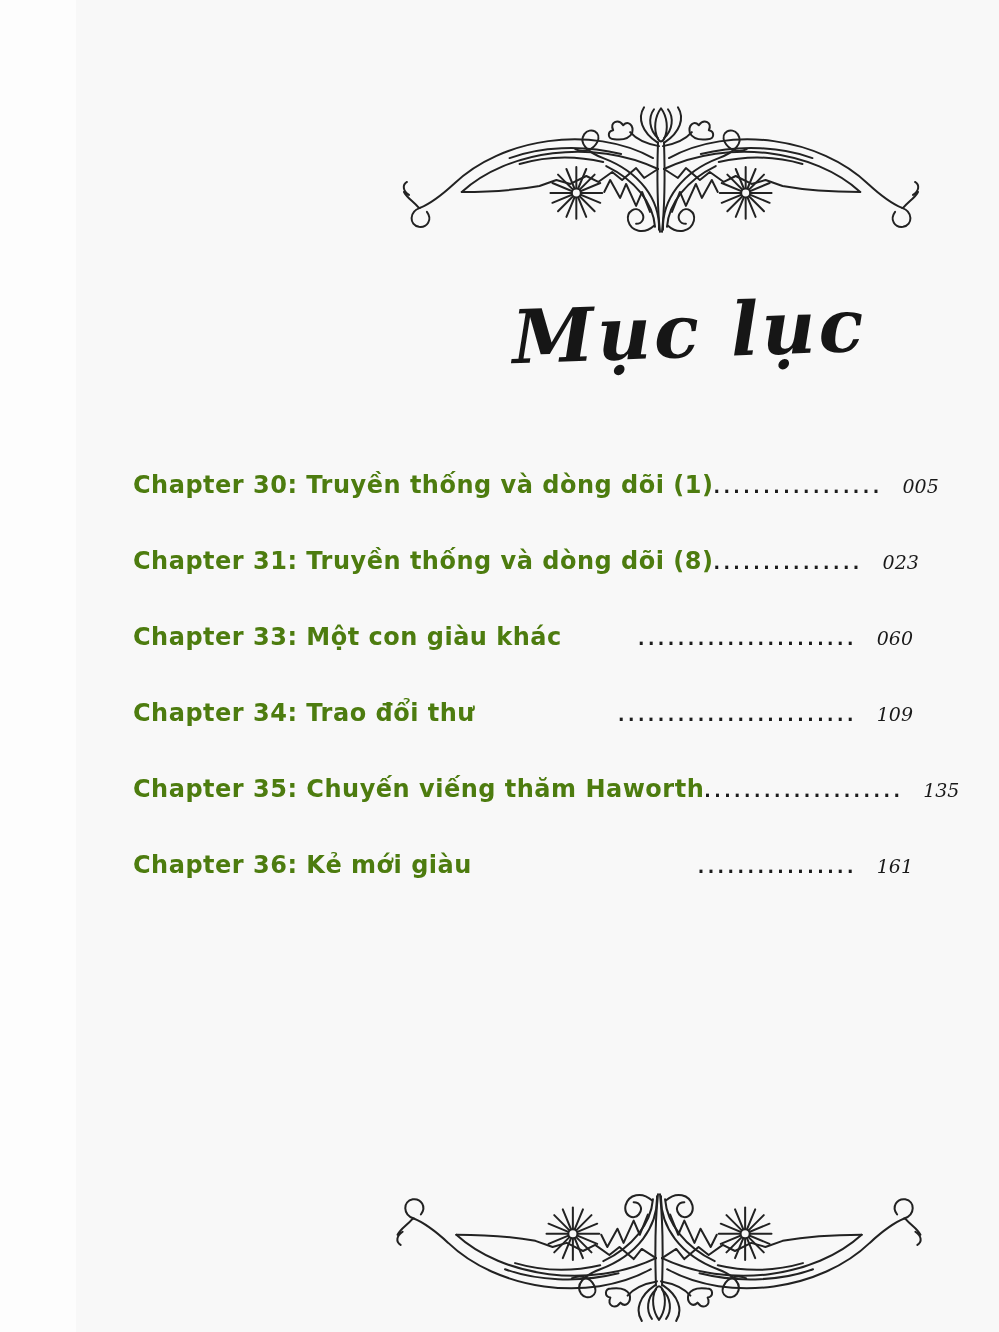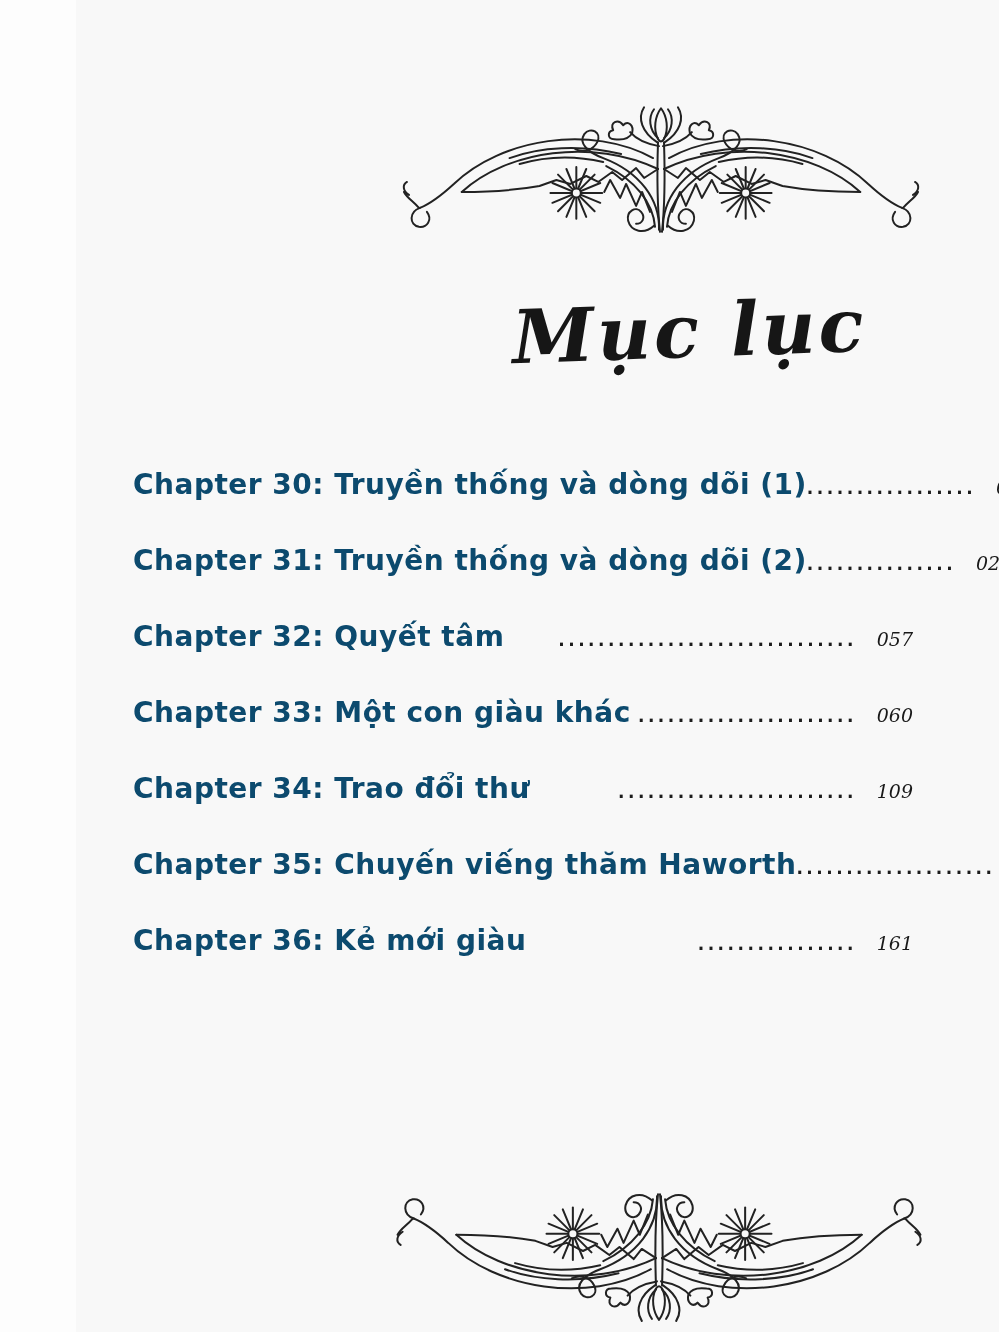--- a/index.html
+++ b/index.html
@@ -26,21 +26,21 @@
     white-space:nowrap;
   }
   .toc{
     position:absolute;left:133px;right:86px;top:447px;
   }
   .toc-row{
     height:76px;line-height:76px;
     display:flex;align-items:baseline;white-space:nowrap;
   }
   .toc-label{
-    font-size:28px;font-weight:700;letter-spacing:0.5px;color:#0c4a6e;
+    font-size:24px;font-weight:700;letter-spacing:0.5px;color:#4d7c0f;
     flex:0 0 auto;
   }
   .toc-spacer{flex:1 1 auto;}
   .toc-dots{
     font-size:17px;font-weight:700;letter-spacing:3.5px;color:#1c1c1c;
     flex:0 0 auto;
   }
   .toc-page{
     font-family:"DejaVu Serif","Liberation Serif",serif;
     font-style:italic;font-size:19px;color:#191919;
@@ -93,30 +93,24 @@
 <div class="page-title">Mục lục</div>
 
 <div class="toc">
   <div class="toc-row">
     <span class="toc-label">Chapter 30: Truyền thống và dòng dõi (1)</span>
     <span class="toc-spacer"></span>
     <span class="toc-dots">.................</span>
     <span class="toc-page">005</span>
   </div>
   <div class="toc-row">
-    <span class="toc-label">Chapter 31: Truyền thống và dòng dõi (2)</span>
+    <span class="toc-label">Chapter 31: Truyền thống và dòng dõi (8)</span>
     <span class="toc-spacer"></span>
     <span class="toc-dots">...............</span>
     <span class="toc-page">023</span>
-  </div>
-  <div class="toc-row">
-    <span class="toc-label">Chapter 32: Quyết tâm</span>
-    <span class="toc-spacer"></span>
-    <span class="toc-dots">..............................</span>
-    <span class="toc-page">057</span>
   </div>
   <div class="toc-row">
     <span class="toc-label">Chapter 33: Một con giàu khác</span>
     <span class="toc-spacer"></span>
     <span class="toc-dots">......................</span>
     <span class="toc-page">060</span>
   </div>
   <div class="toc-row">
     <span class="toc-label">Chapter 34: Trao đổi thư</span>
     <span class="toc-spacer"></span>

